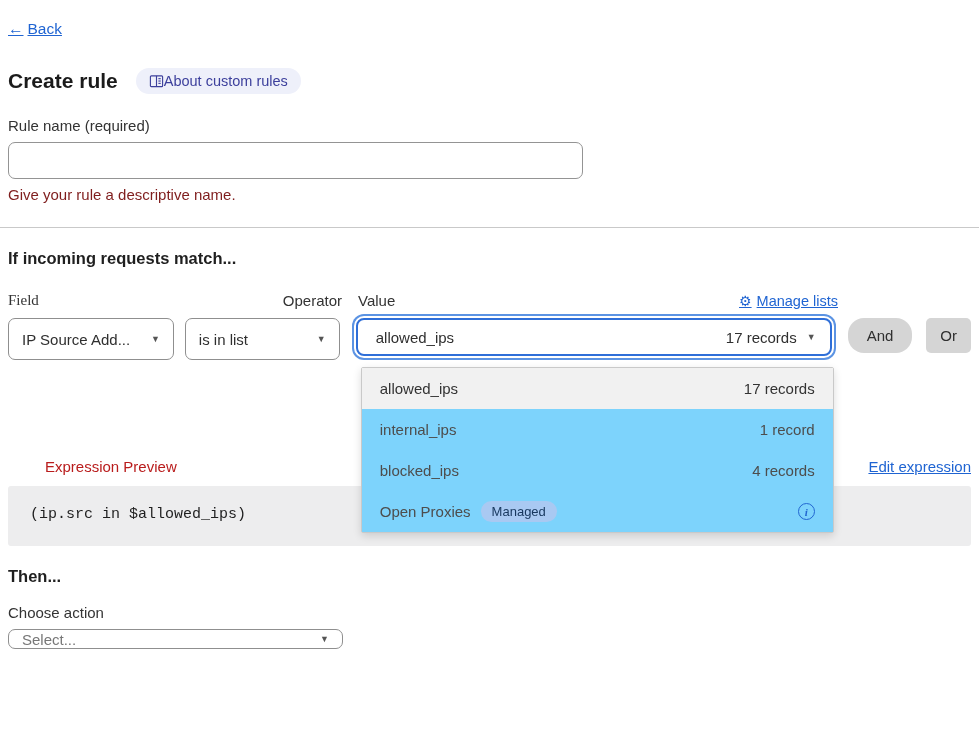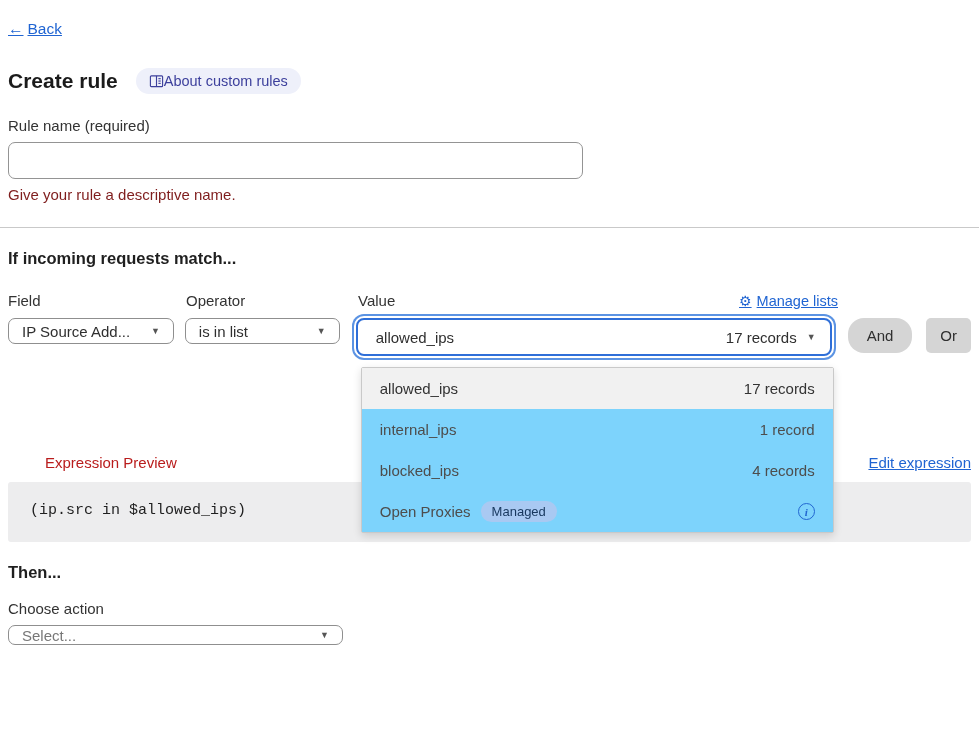--- a/index.html
+++ b/index.html
@@ -43,29 +43,29 @@
     outline:none;
   }
   .helper-text { margin-top:7px; color:#7f1d1d; font-size:15px; }
 
   .divider { border:none; border-top:1px solid #c9c9c9; margin:24px -8px 0 -8px; }
 
   .section-heading { margin-top:21px; font-size:16.5px; font-weight:700; color:#1f1f1f; }
 
   
   .labels-row { margin-top:24px; display:flex; align-items:flex-end; font-size:15px; color:#333; }
-  .lbl-field { width:167px; margin-right:11px; }
-  .lbl-operator { width:156px; margin-right:16px; }
+  .lbl-field { width:167px; margin-right:11px;font-family:Liberation Serif, serif; }
+  .lbl-operator { width:156px; margin-right:16px;text-align:right; }
   .lbl-value { width:480px; display:flex; justify-content:space-between; align-items:center; }
   .manage-lists { display:inline-flex; align-items:center; gap:5px; font-size:14.5px; }
   .gear { font-size:14px; text-decoration:none; display:inline-block; }
 
   .controls-row { margin-top:9px; display:flex; align-items:flex-start; }
   .select-box {
-    height:26px; border:1px solid #8f8f8f; border-radius:7px;
+    height:42px; border:1px solid #8f8f8f; border-radius:7px;
     display:flex; align-items:center; justify-content:space-between;
     padding:0 13px; font-size:15px; color:#2f2f2f; background:#fff;
     cursor:pointer;
   }
   .caret { font-size:9px; color:#555; margin-left:10px; }
   .sel-field { width:167px; margin-right:11px; }
   .sel-operator { width:156px; margin-right:16px; }
 
   .value-wrap { position:relative; width:480px; }
   .combobox {

